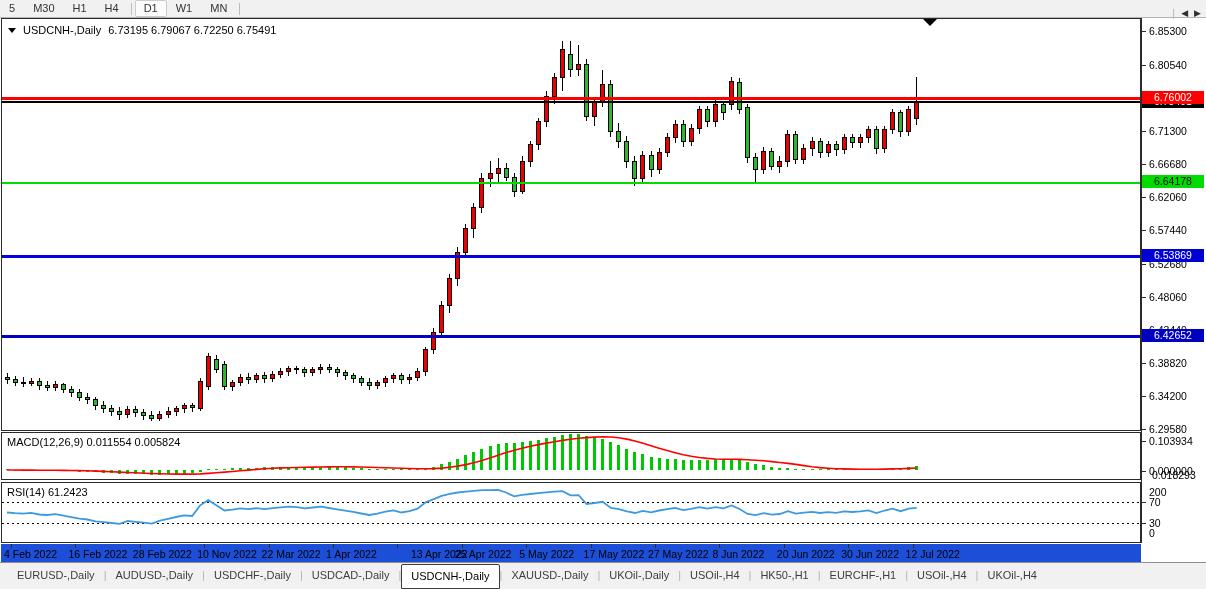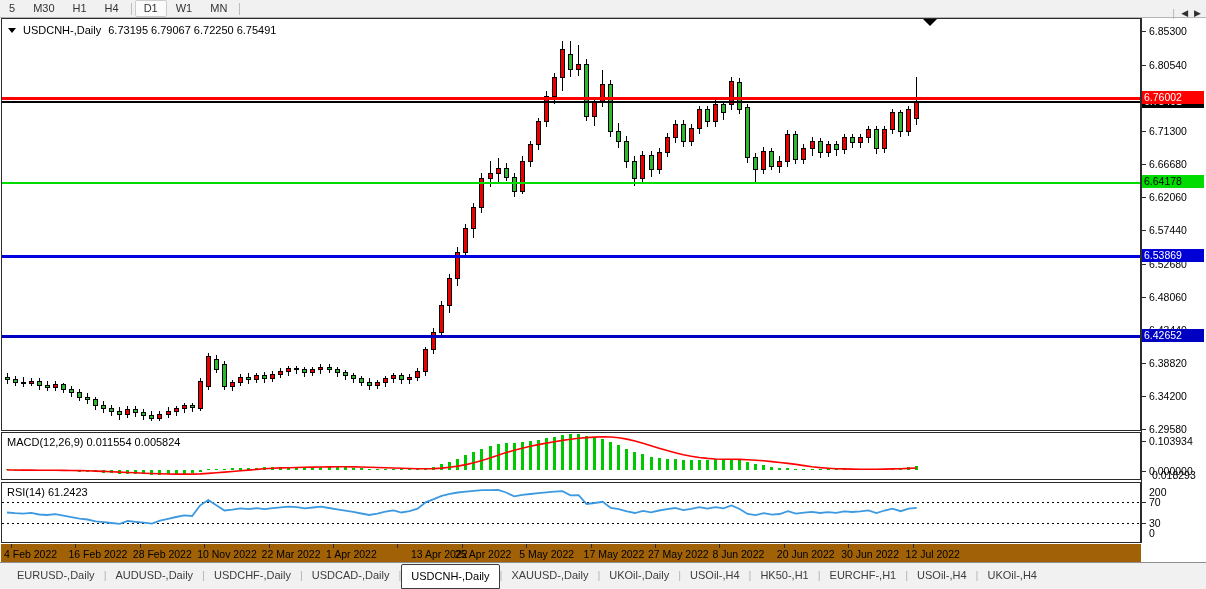--- a/index.html
+++ b/index.html
@@ -22,24 +22,24 @@
   #title-dd{width:0;height:0;border-left:4px solid transparent;border-right:4px solid transparent;
             border-top:5px solid #000;display:inline-block;}
   
   #shift-marker{position:absolute;left:923px;top:19px;width:0;height:0;
                 border-left:7px solid transparent;border-right:7px solid transparent;border-top:7px solid #000;}
   
   #axis-col{position:absolute;left:1141px;top:18px;width:65px;height:525px;background:#fff;
             border-left:1px solid #2b2b2b;box-sizing:border-box;}
   .tickmark{position:absolute;left:0;width:4px;height:1px;background:#2b2b2b;}
   .ticklabel{position:absolute;left:7px;font-size:10.5px;white-space:nowrap;}
-  .badge{position:absolute;left:0;width:62px;height:13px;line-height:13px;padding-left:2px;
+  .badge{position:absolute;left:0;width:62px;height:13px;line-height:13px;padding-left:12px;
          font-size:10.5px;box-sizing:border-box;white-space:nowrap;}
   
-  #date-axis{position:absolute;left:1px;top:544px;width:1140px;height:18px;background:#a16207;}
+  #date-axis{position:absolute;left:1px;top:544px;width:1140px;height:18px;background:#1d4ed8;}
   .date-tick{position:absolute;top:0;width:1px;height:4px;background:#2b2b2b;}
   .date-label{position:absolute;top:4px;font-size:10.5px;white-space:nowrap;}
   
   #tabbar{position:absolute;left:0;top:562px;width:1206px;height:27px;background:#f1f1f1;
           border-top:1px solid #8e8e8e;display:flex;align-items:stretch;padding-left:8px;
           box-sizing:border-box;white-space:nowrap;overflow:hidden;}
   .tab{padding:0 9px;line-height:24px;font-size:11px;color:#3d3d3d;cursor:default;}
   .tab.active{background:#ffffff;border:1px solid #3c3c3c;border-radius:2px 2px 0 0;color:#000;line-height:22px;margin-top:1px;}
   .tab-sep{color:#b4b4b4;line-height:24px;}
   #tab-arrows{position:absolute;right:5px;top:0;height:26px;line-height:26px;color:#2f2f2f;font-size:9px;display:flex;gap:6px;align-items:center;}

